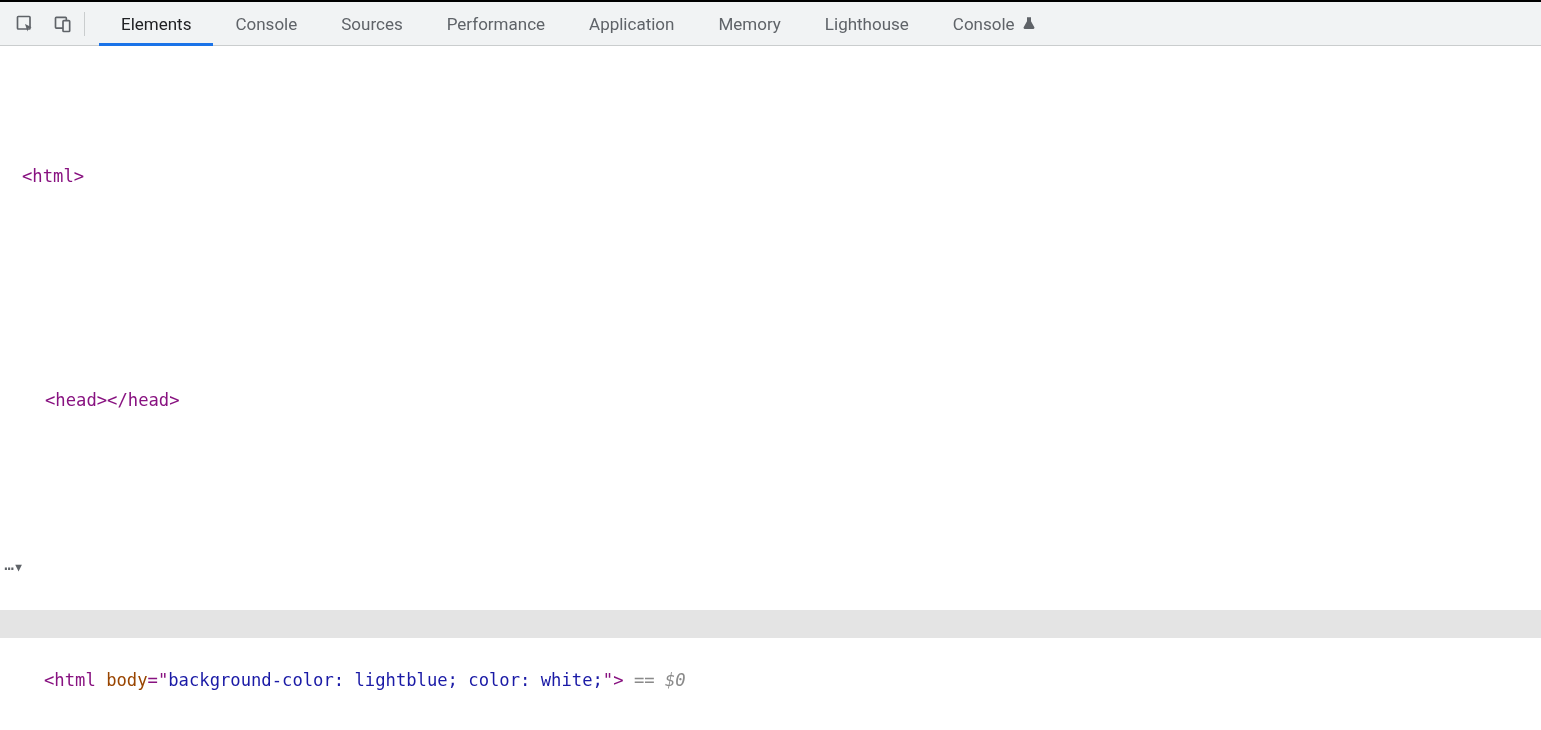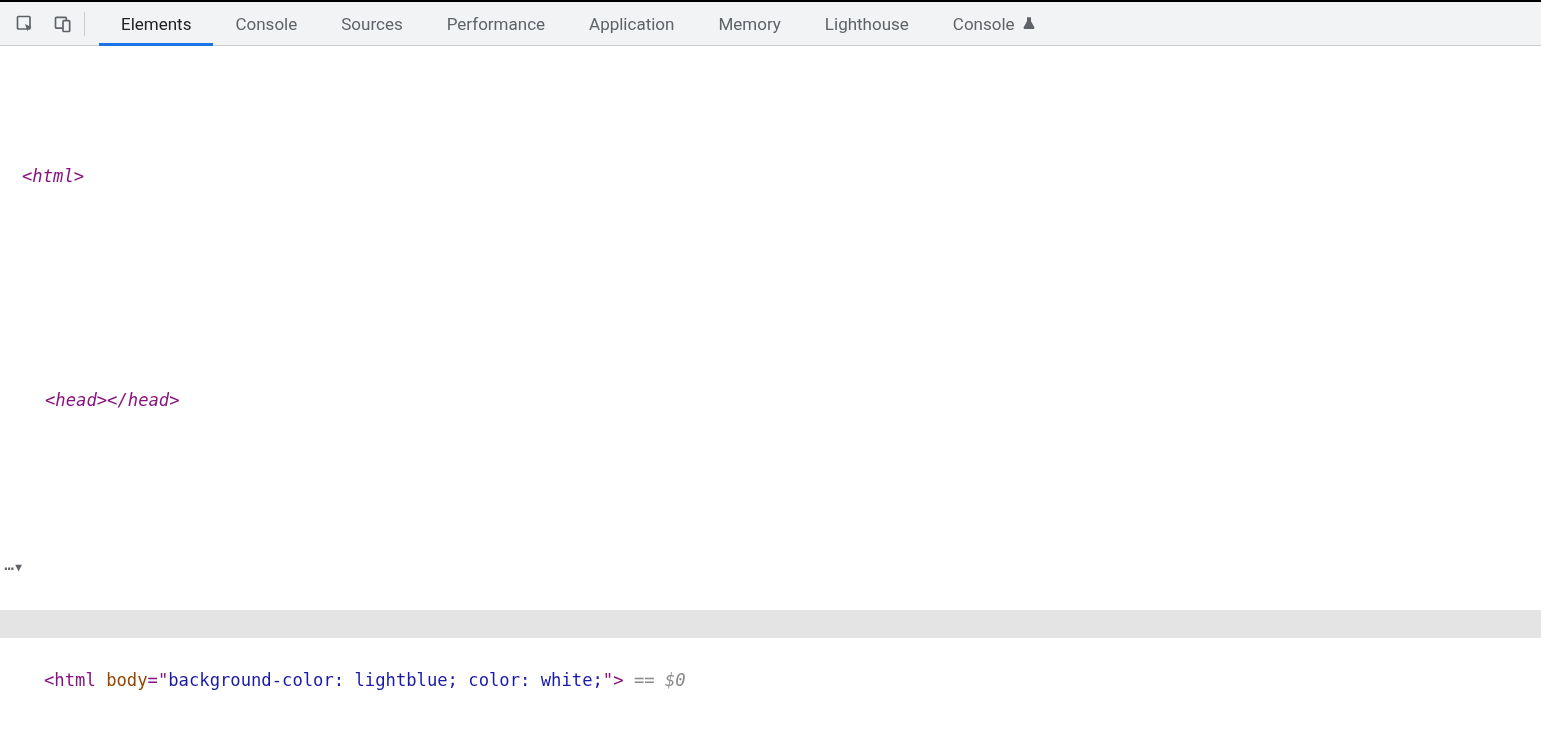--- a/index.html
+++ b/index.html
@@ -119,21 +119,21 @@
       font-size: 17px;
       letter-spacing: -1px;
       color: #5f6368;
       margin-right: 2px;
     }
     .gutter .triangle {
       font-size: 11px;
       color: #5f6368;
       display:inline-block;
     }
-    .tag-punc { color: #881280; font-style: italic; }
+    .tag-punc { color: #881280; }
     .tag-name { color: #881280; }
     .attr-name { color: #994500; }
     .attr-value { color: #1a1aa6; }
     .eq-ref { color: #8a8a8a; font-style: italic; }
     .padl { padding-left: 44px; }
   </style>
 </head>
 <body>
 
 <div class="toolbar">

